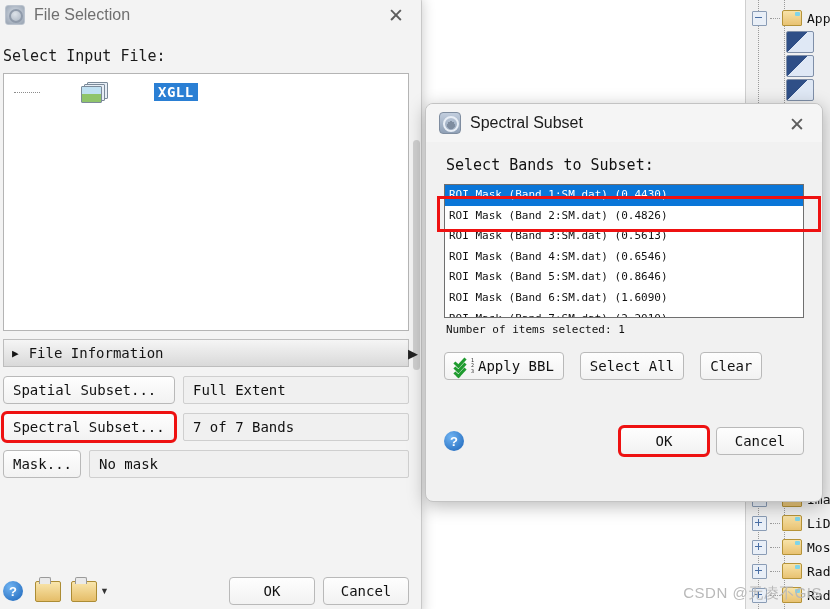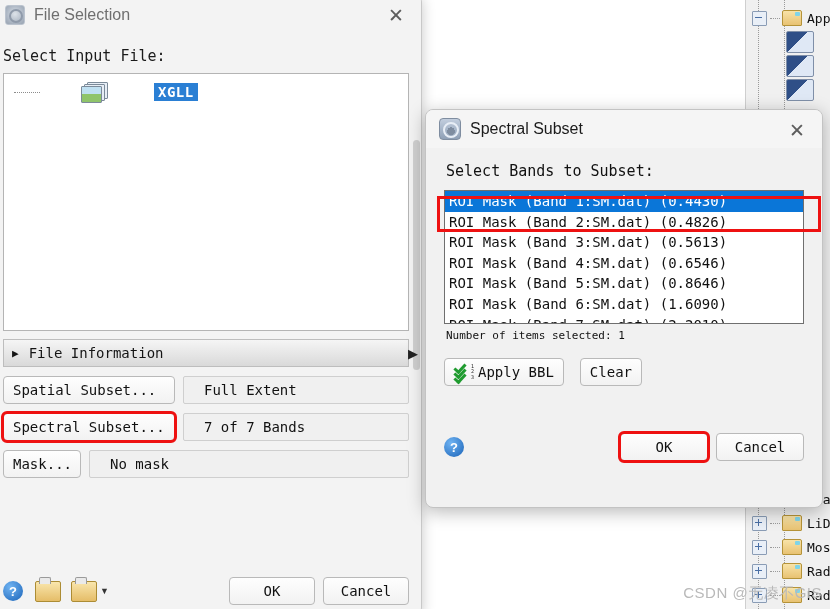--- a/index.html
+++ b/index.html
@@ -148,21 +148,21 @@
   .row { display: flex; align-items: center; gap: 8px; margin-bottom: 9px; }
   .btn {
     font-family: "DejaVu Sans Mono", monospace; font-size: 14px;
     background: linear-gradient(#fefefe,#f2f2f2);
     border: 1px solid #b9b9b9; border-radius: 4px;
     padding: 5px 9px; color: #111; cursor: pointer; white-space:nowrap;
   }
   .field {
     font-family: "DejaVu Sans Mono", monospace; font-size: 14px;
     background: #f0f0f0; border: 1px solid #cfcfcf; border-radius: 2px;
-    padding: 5px 20px; color: #111; flex: 1;
+    padding: 5px 9px; color: #111; flex: 1;
   }
   .redbox { outline: 3px solid #ee1111; outline-offset: -1px; }
   .fs-bottom {
     position: absolute; left: 12px; right: 12px; bottom: 10px;
     display: flex; align-items: center;
   }
   .help-dot{
     width:20px;height:20px;border-radius:50%;
     background: radial-gradient(circle at 35% 30%, #6fb3f2, #1a63b8);
     color:#fff; font-size:13px; font-weight:bold;
@@ -176,21 +176,21 @@
   }
   .folder-btn::before{
     content:""; position:absolute; left:3px; top:-5px; width:10px;height:6px;
     border:1px solid #9a9a9a; border-bottom:none; background:#eaeaea; border-radius:2px 2px 0 0;
   }
   .caret{ margin-left:3px; font-size:9px; color:#333; }
   .spacer{ flex:1; }
 
   
   .win-spec {
-    position: absolute; left: 425px; top: 109px; width: 396px; height: 397px;
+    position: absolute; left: 425px; top: 103px; width: 396px; height: 397px;
     background: #f1f1f1;
     border: 1px solid #c3c3c3;
     border-radius: 8px;
     box-shadow: 0 4px 18px rgba(0,0,0,.28);
     overflow: hidden;
   }
   .spec-title { height: 38px; display:flex; align-items:center; position:relative; background:#f5f5f5;}
   .spec-icon{
     width:20px;height:20px;margin-left:13px;margin-right:9px;border-radius:4px;
     background: linear-gradient(#c2cede,#8fa0b6);
@@ -205,21 +205,21 @@
   .spec-body{ padding: 0 18px; }
   .spec-label{
     font-family:"DejaVu Sans Mono", monospace; font-size:15px; color:#111;
     margin: 14px 0 10px 2px;
   }
   .band-list{
     background:#fff; border:1px solid #6f6f6f; height:132px; overflow:hidden;
     position:relative;
   }
   .band-row{
-    font-family:"DejaVu Sans Mono", monospace; font-size:14px;
+    font-family:"DejaVu Sans Mono", monospace; font-size:11px;
     color:#111; padding:0 4px; line-height:20.6px; white-space:nowrap;
   }
   .band-row.selected{ background:#0a76d8; color:#fff; }
   .count-text{
     font-family:"DejaVu Sans Mono", monospace; font-size:11px; color:#111;
     margin: 5px 0 0 2px;
   }
   .spec-btnrow{ display:flex; gap:16px; margin-top:16px; }
   .bbl-icon{
     display:inline-block; width:20px; height:16px; vertical-align:-3px; margin-right:4px;
@@ -398,20 +398,21 @@
       <div class="spec-btnrow">
         <button class="btn" style="display:flex;align-items:center">
           <span class="bbl-icon">
               <s></s>
               <s></s>
               <s></s>
               <b>1<br>2<br>3</b>
             </span>
           <span>Apply BBL</span>
         </button>
+        <button class="btn">Select All</button>
         <button class="btn">Clear</button>
       </div>
     </div>
 
     <div class="spec-bottom">
       <span class="help-dot">?</span>
       <span class="spacer"></span>
       <button class="btn redbox" style="width:88px;margin-right:8px">OK</button>
       <button class="btn" style="width:88px">Cancel</button>
     </div>

